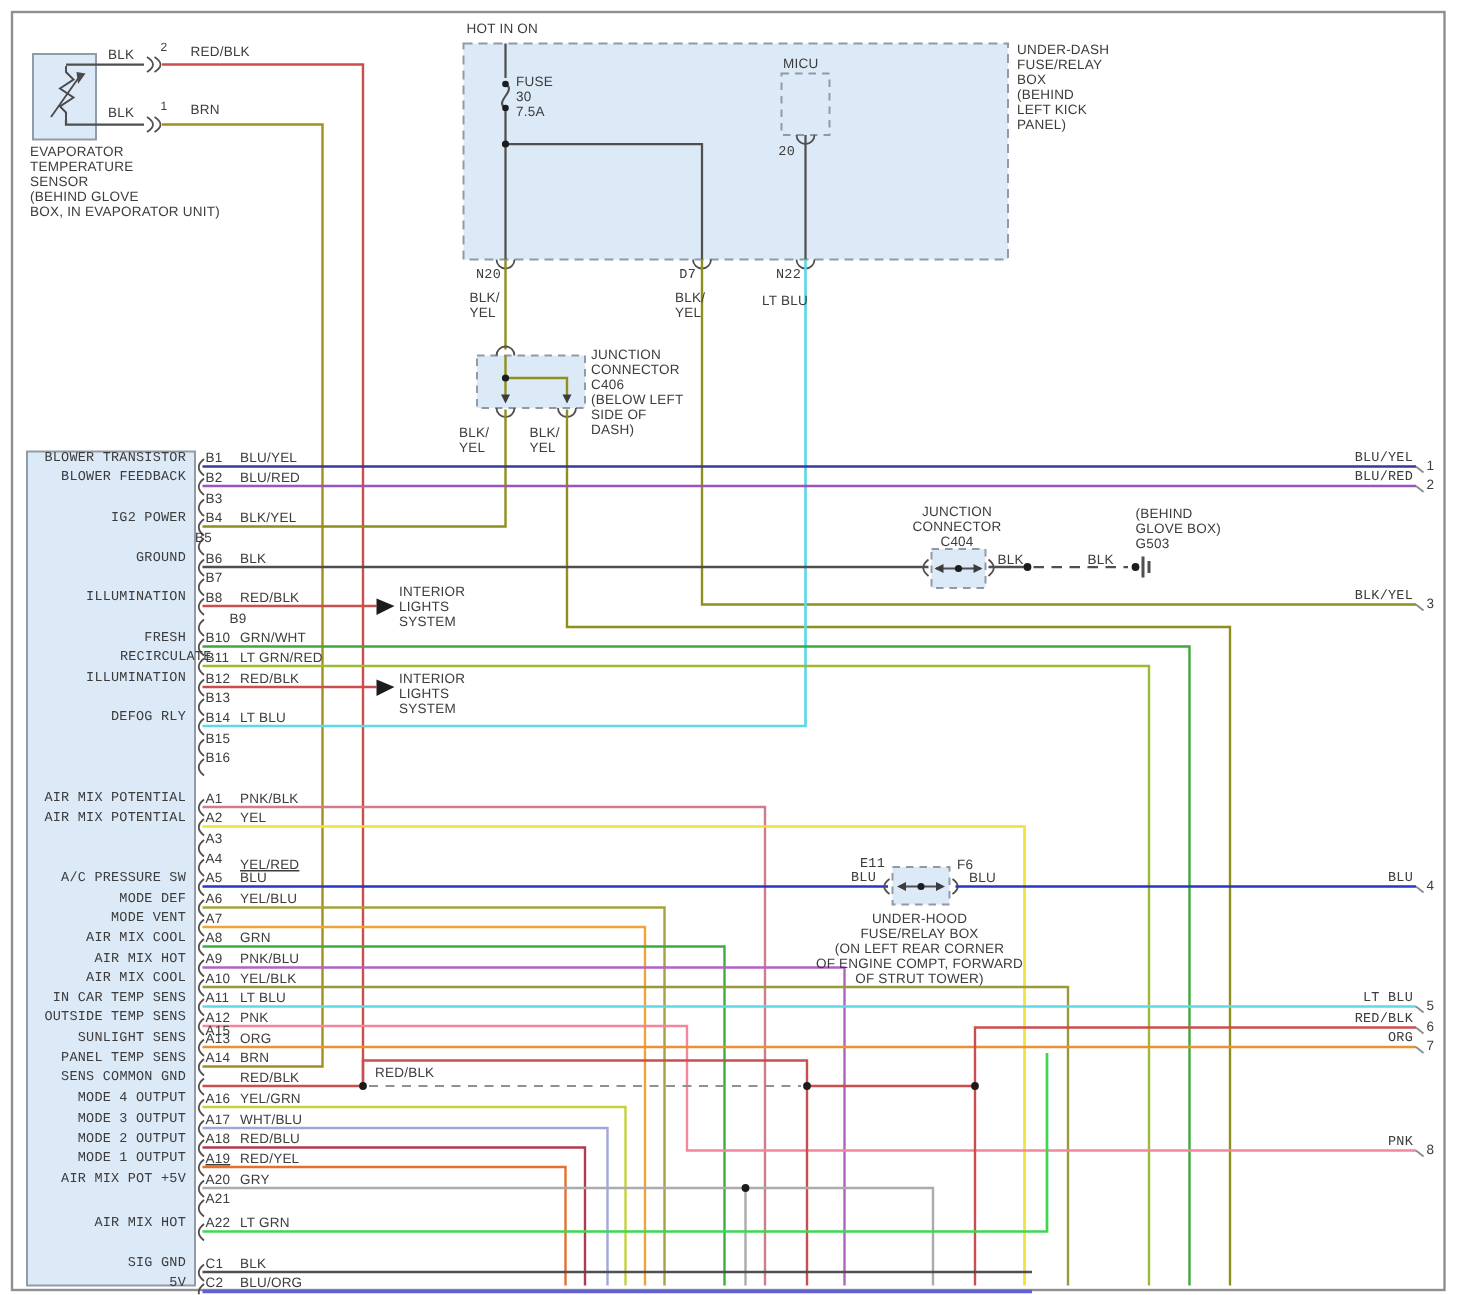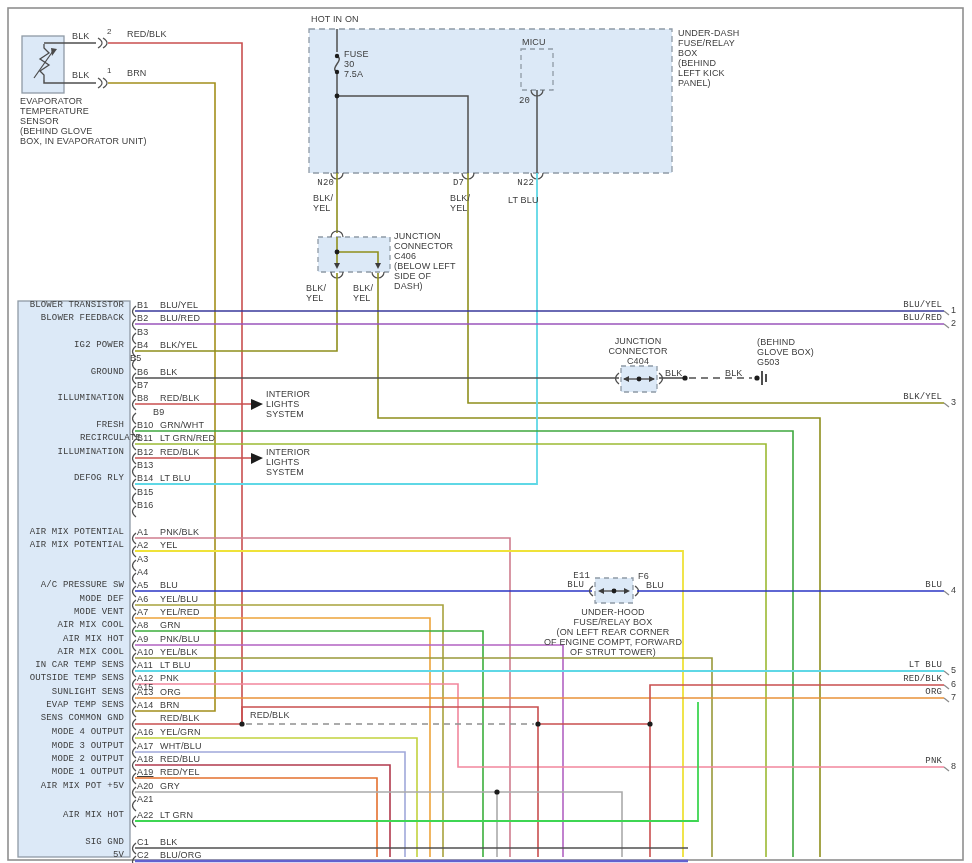--- a/index.html
+++ b/index.html
@@ -284,40 +284,40 @@
       <div class="lbl" style="left: 137px; top: 554px;">A3</div>
       <div class="lbl" style="left: 137px; top: 567px;">A4</div>
       <div class="lbl r" style="left: 2px; top: 580px; width: 122px;">A/C PRESSURE SW</div>
       <div class="lbl" style="left: 137px; top: 580px;">A5</div>
       <div class="lbl" style="left: 160px; top: 580px;">BLU</div>
       <div class="lbl r" style="left: 2px; top: 594px; width: 122px;">MODE DEF</div>
       <div class="lbl" style="left: 137px; top: 594px;">A6</div>
       <div class="lbl" style="left: 160px; top: 594px;">YEL/BLU</div>
       <div class="lbl r" style="left: 2px; top: 607px; width: 122px;">MODE VENT</div>
       <div class="lbl" style="left: 137px; top: 607px;">A7</div>
-      <div class="lbl" style="left: 160px; top: 607px;">YEL/RED</div>
+      <div class="lbl" style="left: 160px; top: 571px; text-decoration: underline;">YEL/RED</div>
       <div class="lbl r" style="left: 2px; top: 620px; width: 122px;">AIR MIX COOL</div>
       <div class="lbl" style="left: 137px; top: 620px;">A8</div>
       <div class="lbl" style="left: 160px; top: 620px;">GRN</div>
       <div class="lbl r" style="left: 2px; top: 634px; width: 122px;">AIR MIX HOT</div>
       <div class="lbl" style="left: 137px; top: 634px;">A9</div>
       <div class="lbl" style="left: 160px; top: 634px;">PNK/BLU</div>
       <div class="lbl r" style="left: 2px; top: 647px; width: 122px;">AIR MIX COOL</div>
       <div class="lbl" style="left: 137px; top: 647px;">A10</div>
       <div class="lbl" style="left: 160px; top: 647px;">YEL/BLK</div>
       <div class="lbl r" style="left: 2px; top: 660px; width: 122px;">IN CAR TEMP SENS</div>
       <div class="lbl" style="left: 137px; top: 660px;">A11</div>
       <div class="lbl" style="left: 160px; top: 660px;">LT BLU</div>
       <div class="lbl r" style="left: 2px; top: 673px; width: 122px;">OUTSIDE TEMP SENS</div>
       <div class="lbl" style="left: 137px; top: 673px;">A12</div>
       <div class="lbl" style="left: 160px; top: 673px;">PNK</div>
       <div class="lbl r" style="left: 2px; top: 687px; width: 122px;">SUNLIGHT SENS</div>
       <div class="lbl" style="left: 137px; top: 687px;">A13</div>
       <div class="lbl" style="left: 160px; top: 687px;">ORG</div>
-      <div class="lbl r" style="left: 2px; top: 700px; width: 122px;">EVAP TEMP SENS</div>
+      <div class="lbl r" style="left: 2px; top: 700px; width: 122px;">PANEL TEMP SENS</div>
       <div class="lbl" style="left: 137px; top: 700px;">A14</div>
       <div class="lbl" style="left: 160px; top: 700px;">BRN</div>
       <div class="lbl r" style="left: 2px; top: 713px; width: 122px;">SENS COMMON GND</div>
       <div class="lbl" style="left: 137px; top: 682px; text-align: right;">A15</div>
       <div class="lbl" style="left: 160px; top: 713px;">RED/BLK</div>
       <div class="lbl r" style="left: 2px; top: 727px; width: 122px;">MODE 4 OUTPUT</div>
       <div class="lbl" style="left: 137px; top: 727px;">A16</div>
       <div class="lbl" style="left: 160px; top: 727px; text-align: center;">YEL/GRN</div>
       <div class="lbl r" style="left: 2px; top: 741px; width: 122px;">MODE 3 OUTPUT</div>
       <div class="lbl" style="left: 137px; top: 741px;">A17</div>

